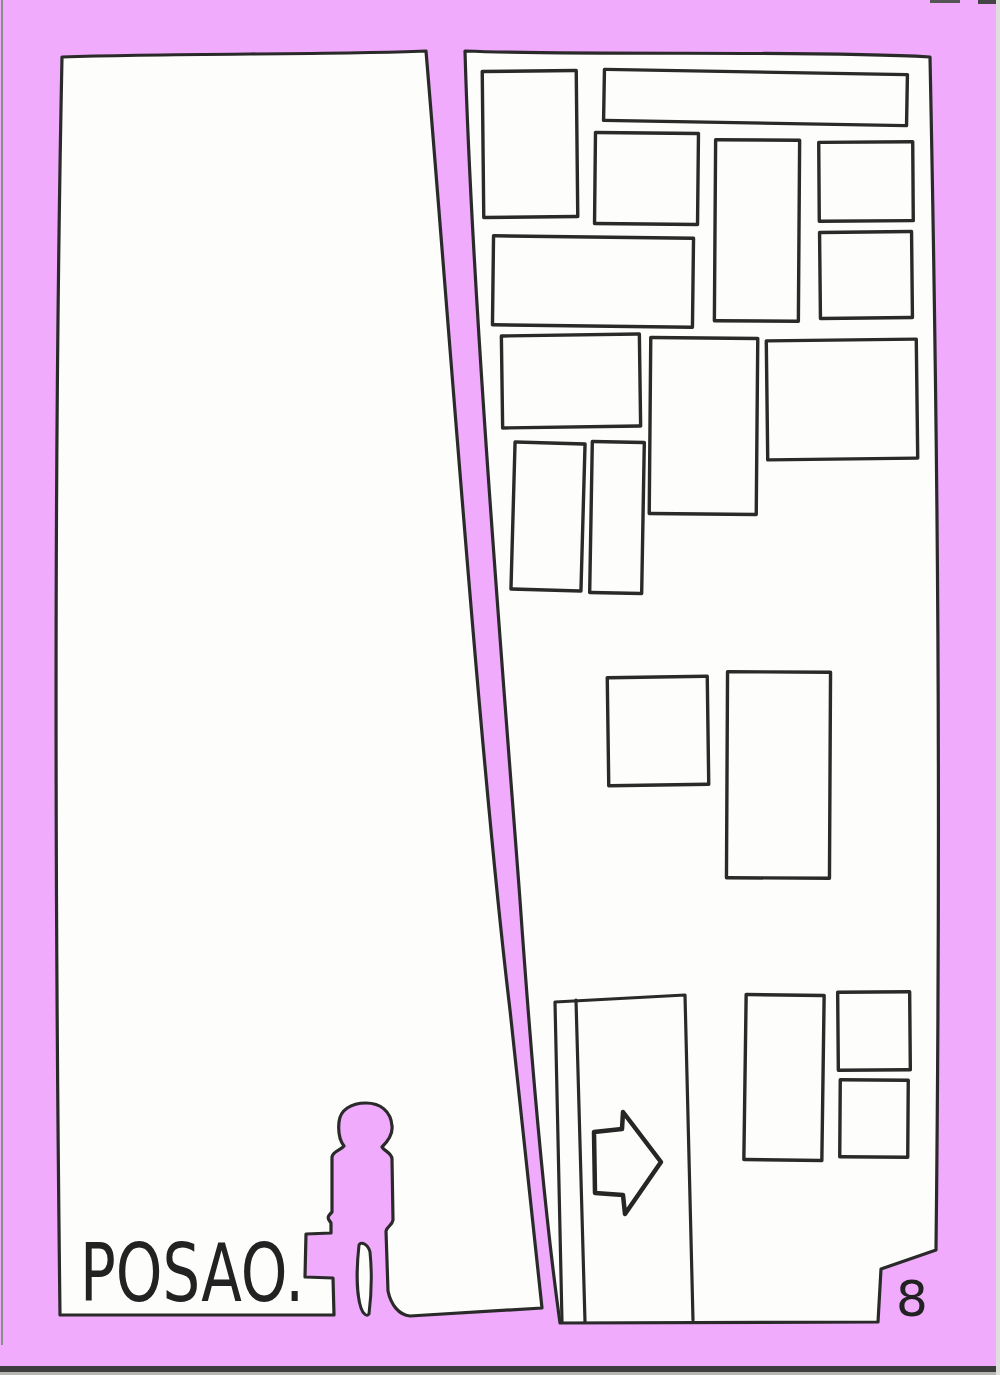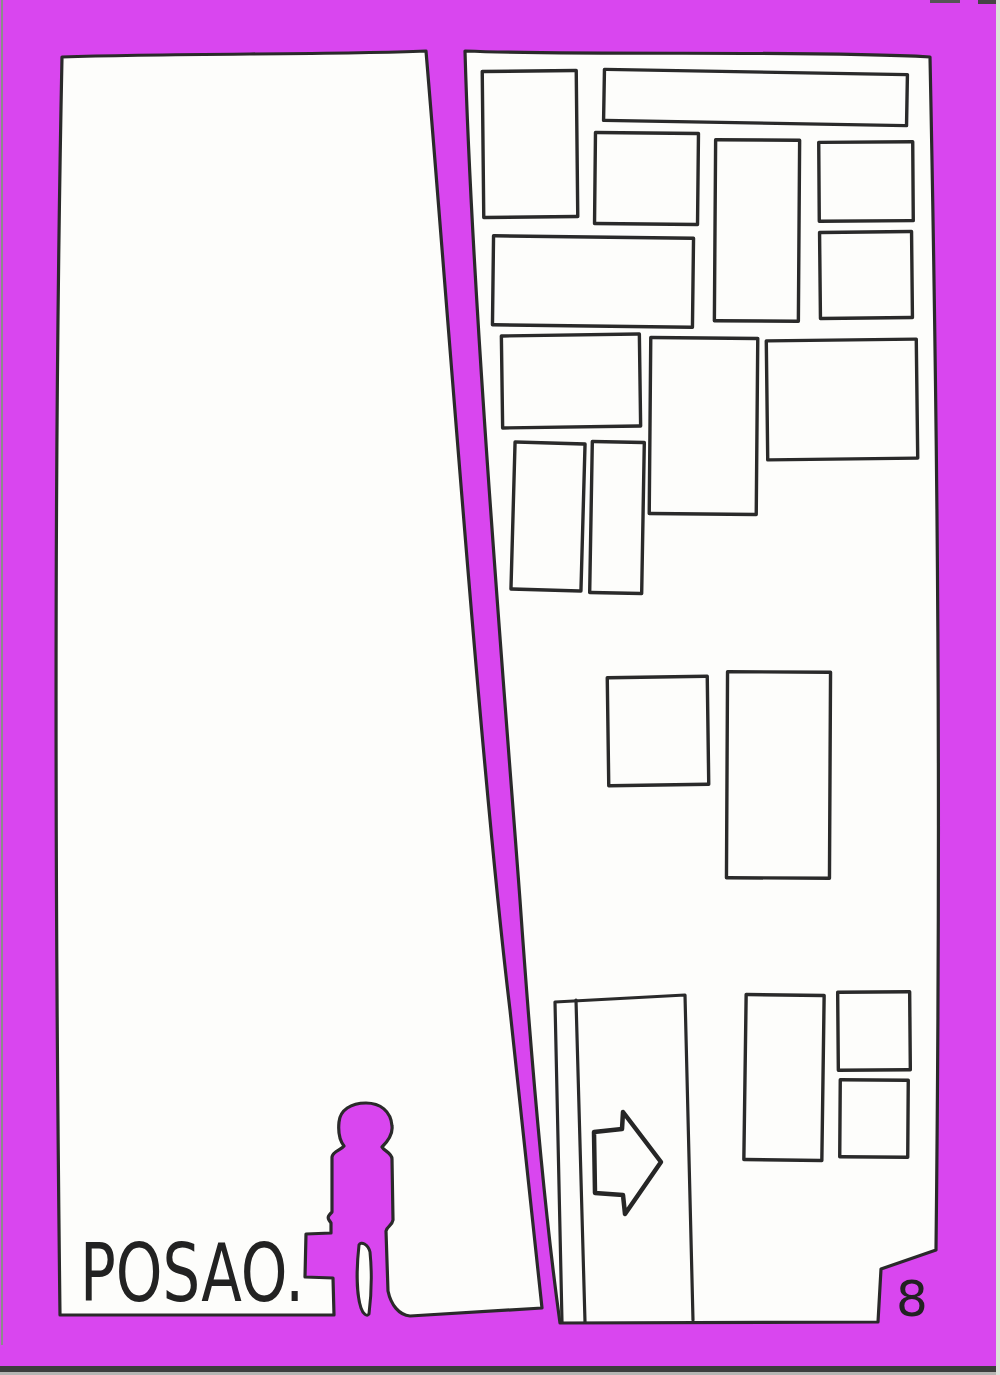--- a/index.html
+++ b/index.html
@@ -1,19 +1,19 @@
 <!DOCTYPE html>
 <html><head>
 <meta charset="utf-8">
 <style>
   html,body{margin:0;padding:0;background:#e9e9e7;}
   #canvas{
     position:relative;
     width:1000px;height:1375px;
-    background:#d946ef;
+    background:#f0abfc;
     overflow:hidden;
     font-family:"DejaVu Sans", sans-serif;
   }
   svg{display:block;}
   .ink-line{fill:none;stroke:#2a2a2a;stroke-width:3.2;stroke-linecap:round;stroke-linejoin:round;}
   .panel{fill:#fdfdfb;stroke:#2a2a2a;stroke-width:3.2;stroke-linecap:round;stroke-linejoin:round;}
   .white-shape{fill:#fdfdfb;stroke:#2a2a2a;stroke-width:3;stroke-linecap:round;stroke-linejoin:round;}
   [data-name="building-windows"] rect{fill:none;stroke:#2a2a2a;stroke-width:3.4;stroke-linejoin:round;}
   .caption-text{fill:#222;font-family:"DejaVu Sans", sans-serif;}
   .arrow{fill:#fdfdfb;stroke:#262626;stroke-width:4.5;stroke-linejoin:round;}

